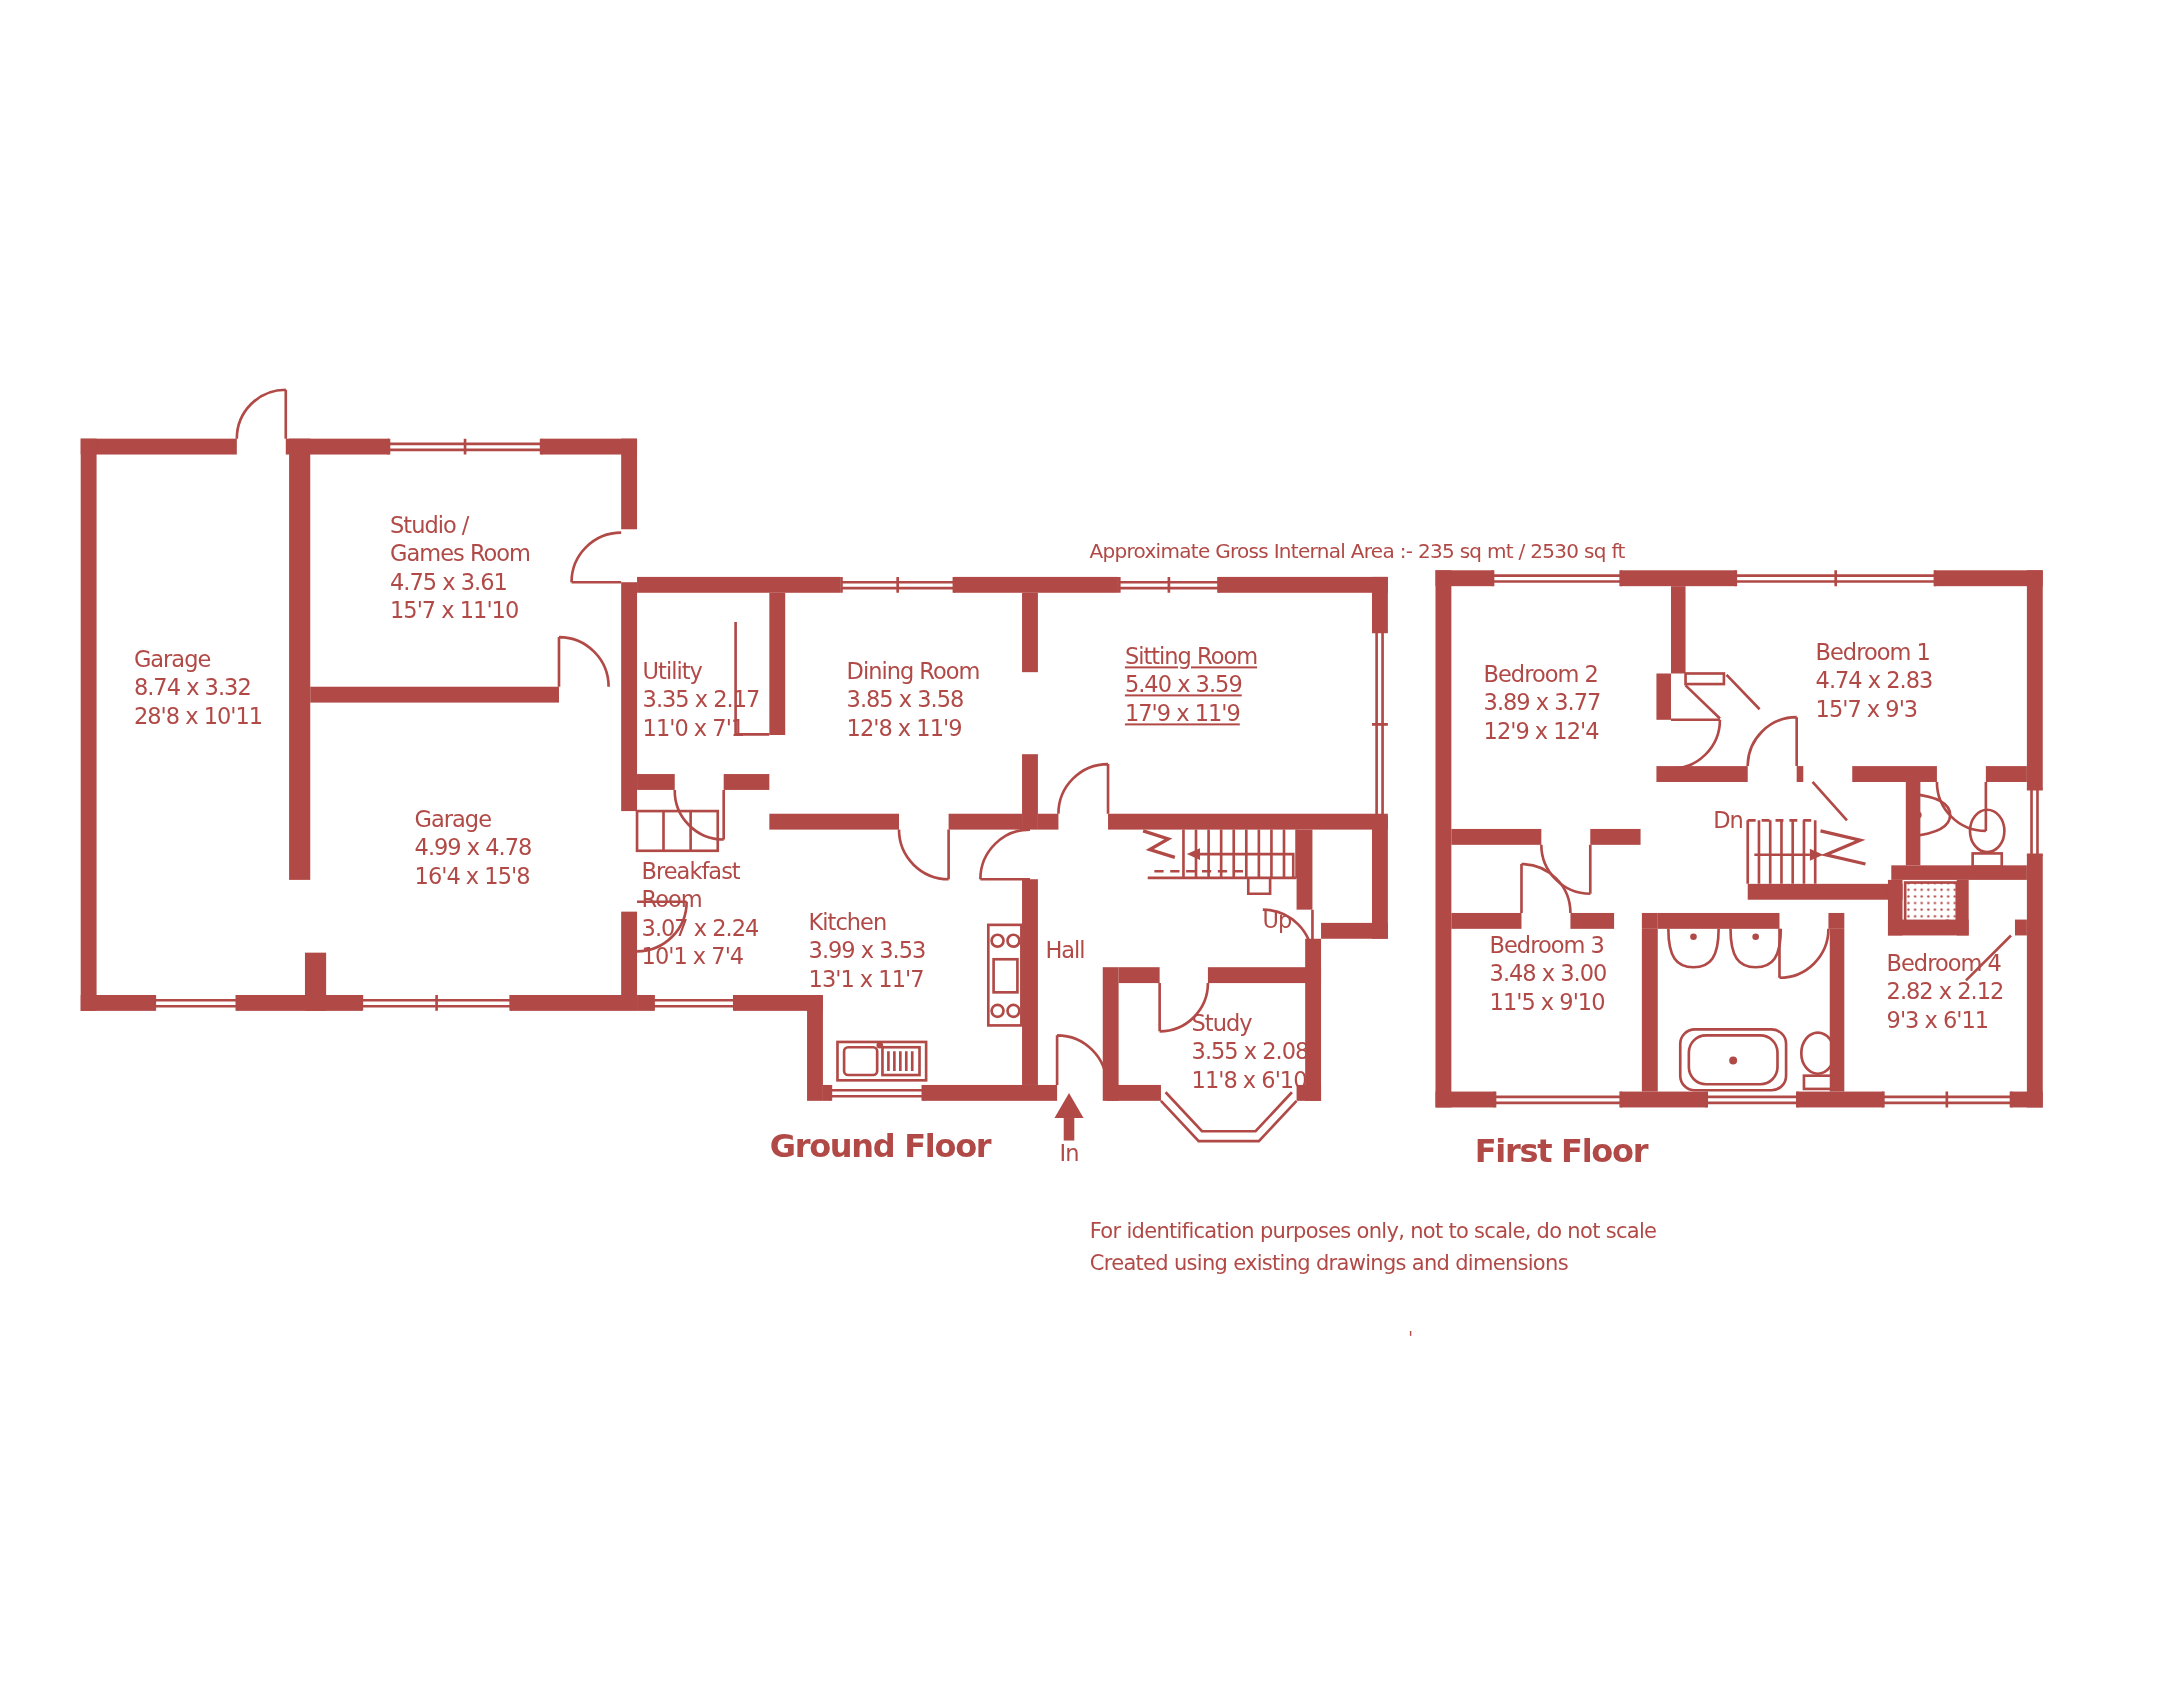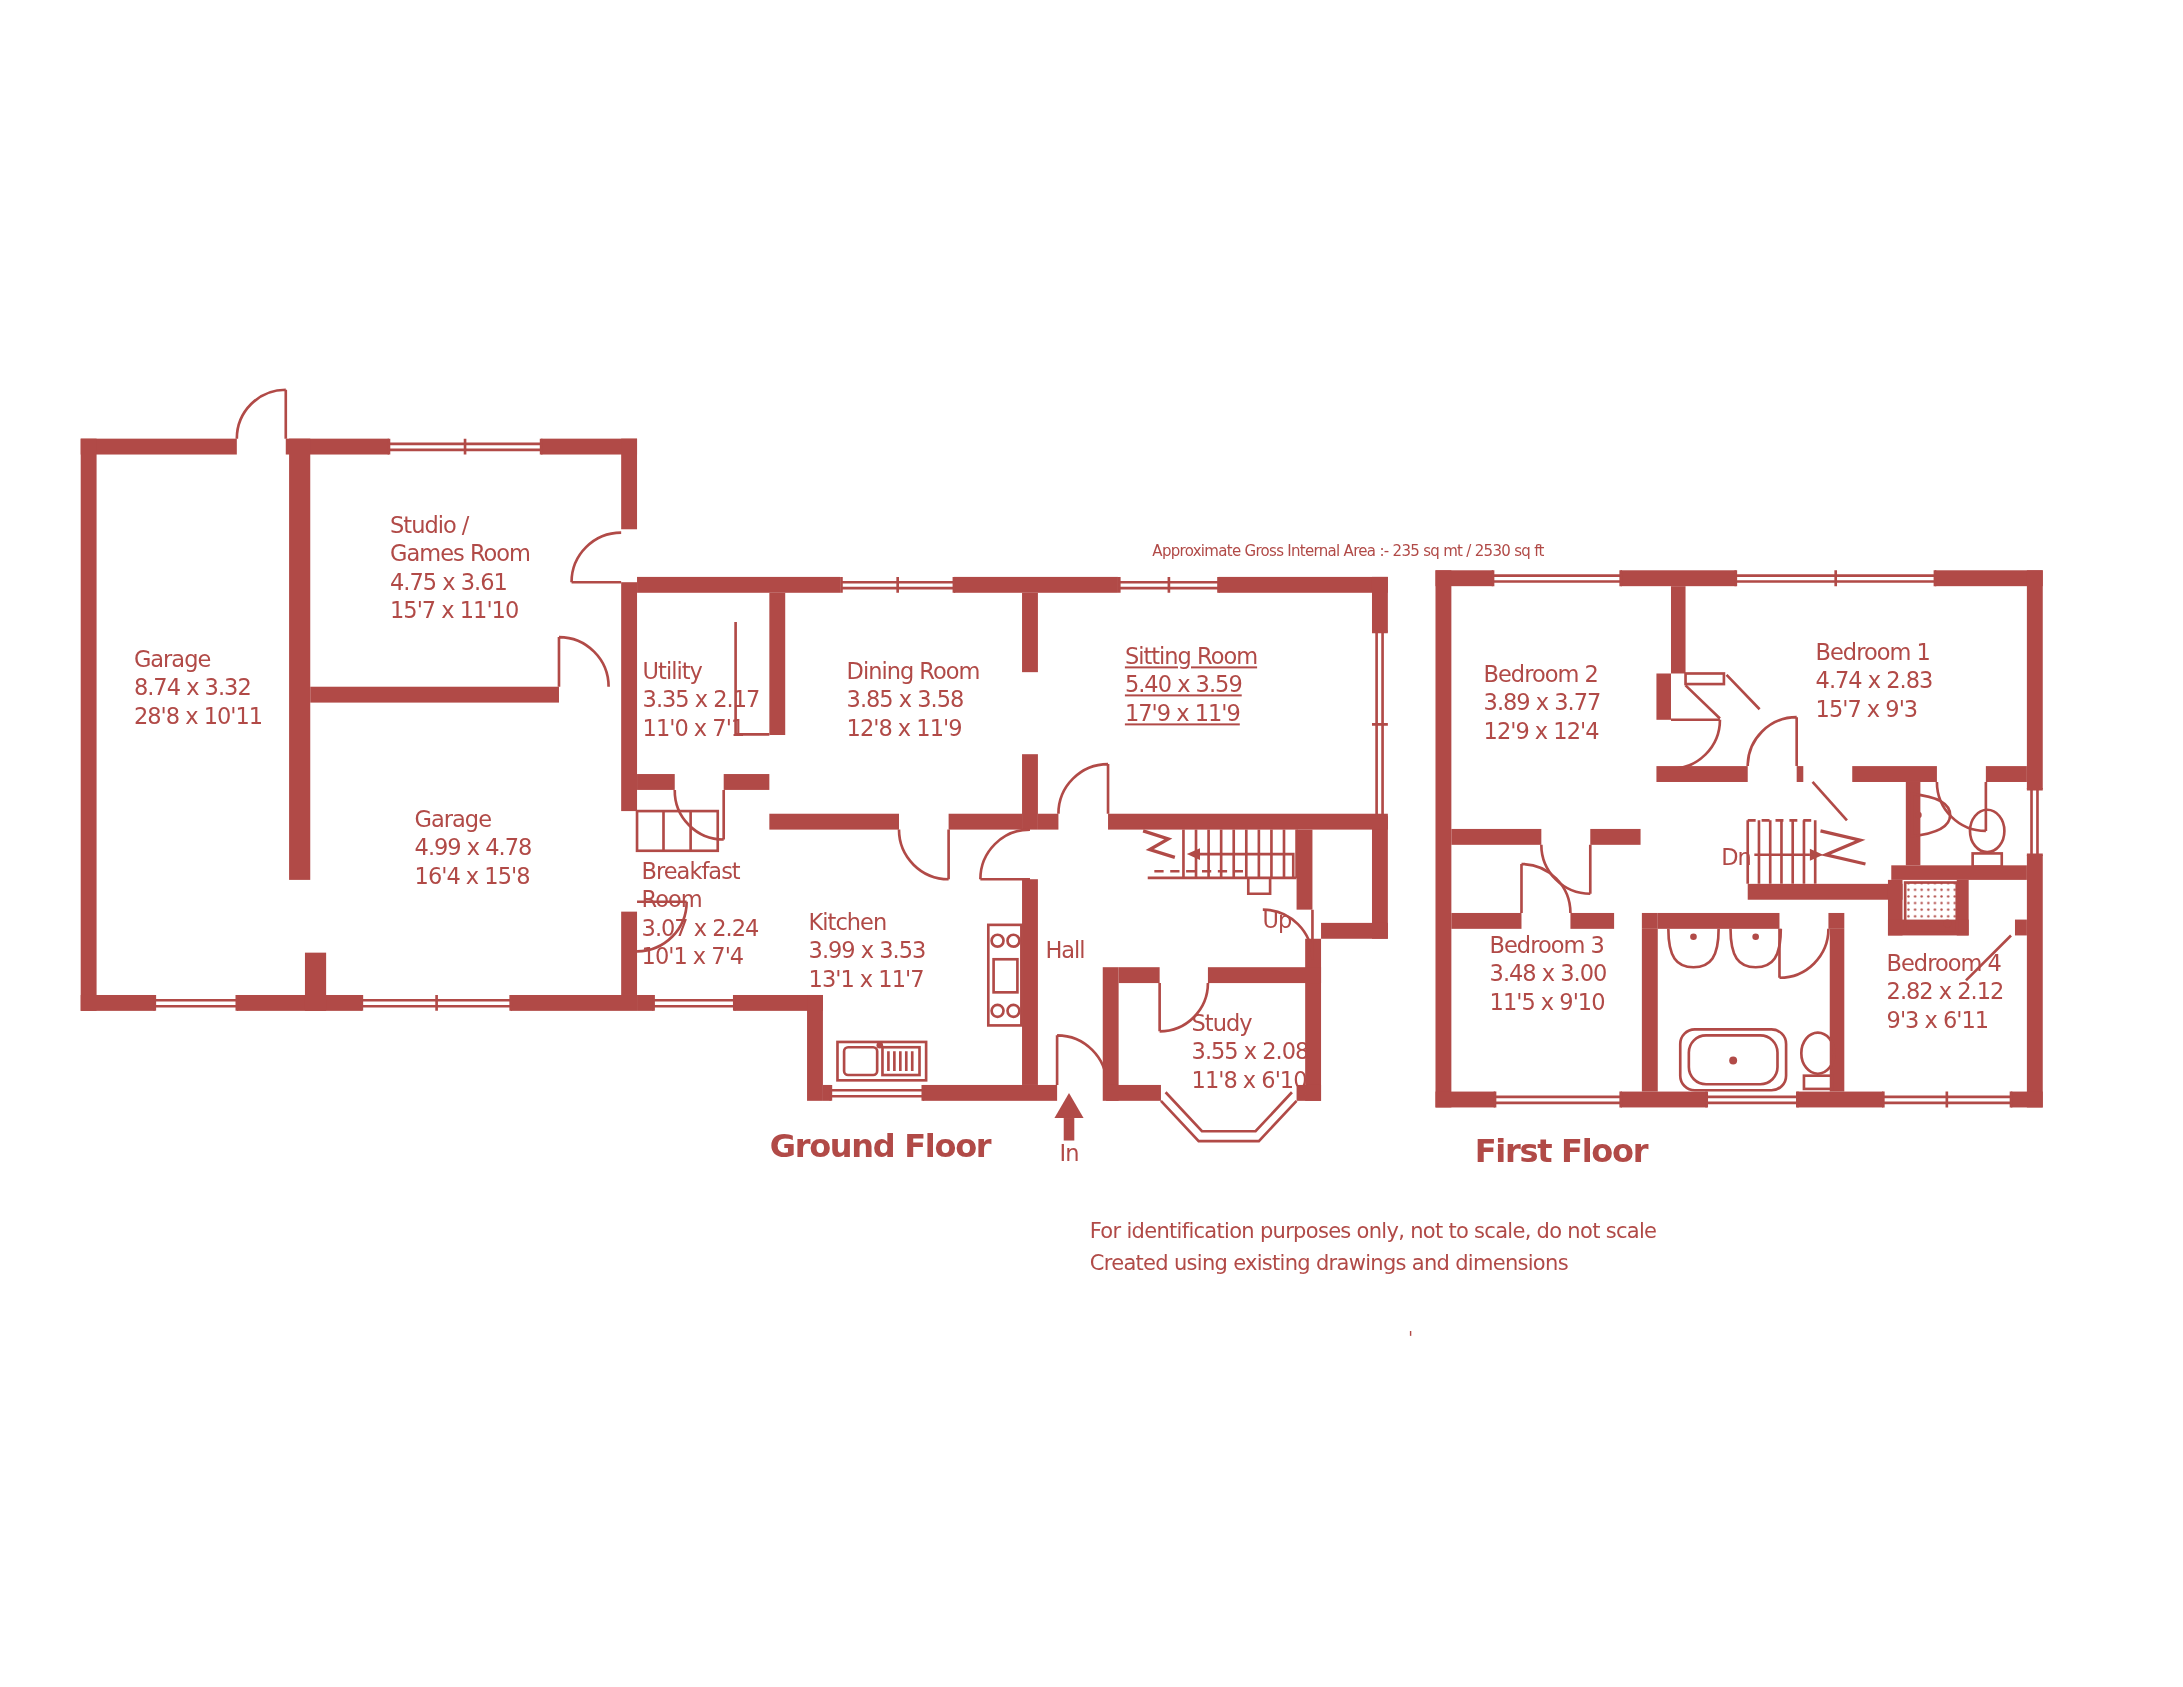--- a/index.html
+++ b/index.html
@@ -7,21 +7,21 @@
   body{ width:2183px; height:1687px; background:#ffffff; position:relative;
         font-family:"DejaVu Sans", sans-serif; }
   #plan-svg{ position:absolute; left:0; top:0; color:var(--accent); }
   .ln{ fill:none; stroke:currentColor; stroke-width:4; }
   .ln5{ fill:none; stroke:currentColor; stroke-width:5; }
   .label{ position:absolute; transform:translate(-50%,-50%); 
           color:var(--accent); font-size:22.5px; line-height:28.4px; letter-spacing:-1px;
           white-space:nowrap; }
   .label span{ display:block; }
   .floor-title{ font-size:32px; font-weight:bold; letter-spacing:-1.3px; }
-  .header-note{ font-size:15px; letter-spacing:-0.7px; }
+  .header-note{ font-size:20px; letter-spacing:-0.7px;margin-left:9px; }
   .footer-note{ font-size:21px; letter-spacing:-0.7px; line-height:32px; }
   .small-mark{ font-size:17px; }
 </style>
 </head>
 <body>
 
 <svg id="plan-svg" width="2183" height="1687" viewBox="0 0 3300 2550" xmlns="http://www.w3.org/2000/svg">
   <defs>
     <pattern id="dots" width="10" height="10" patternUnits="userSpaceOnUse">
       <circle cx="5" cy="5" r="1.8" fill="#b14a47"></circle>
@@ -318,21 +318,21 @@
   <span>3.48 x 3.00</span>
   <span>11'5 x 9'10</span>
 </div>
 
 <div class="label" style="left:1945px; top:992px;">
   <span>Bedroom 4</span>
   <span>2.82 x 2.12</span>
   <span>9'3 x 6'11</span>
 </div>
 
-<div class="label" style="left:1728px; top:857px;margin-left:8px;">
+<div class="label" style="left:1728px; top:820px;">
   <span>Dn</span>
 </div>
 
 <div class="label floor-title" style="left:1561px; top:1151px;">
   <span>First Floor</span>
 </div>
 
 <div class="label footer-note" style="left:1373px; top:1247px;">
   <span>For identification purposes only, not to scale, do not scale</span>
   <span>Created using existing drawings and dimensions</span>

